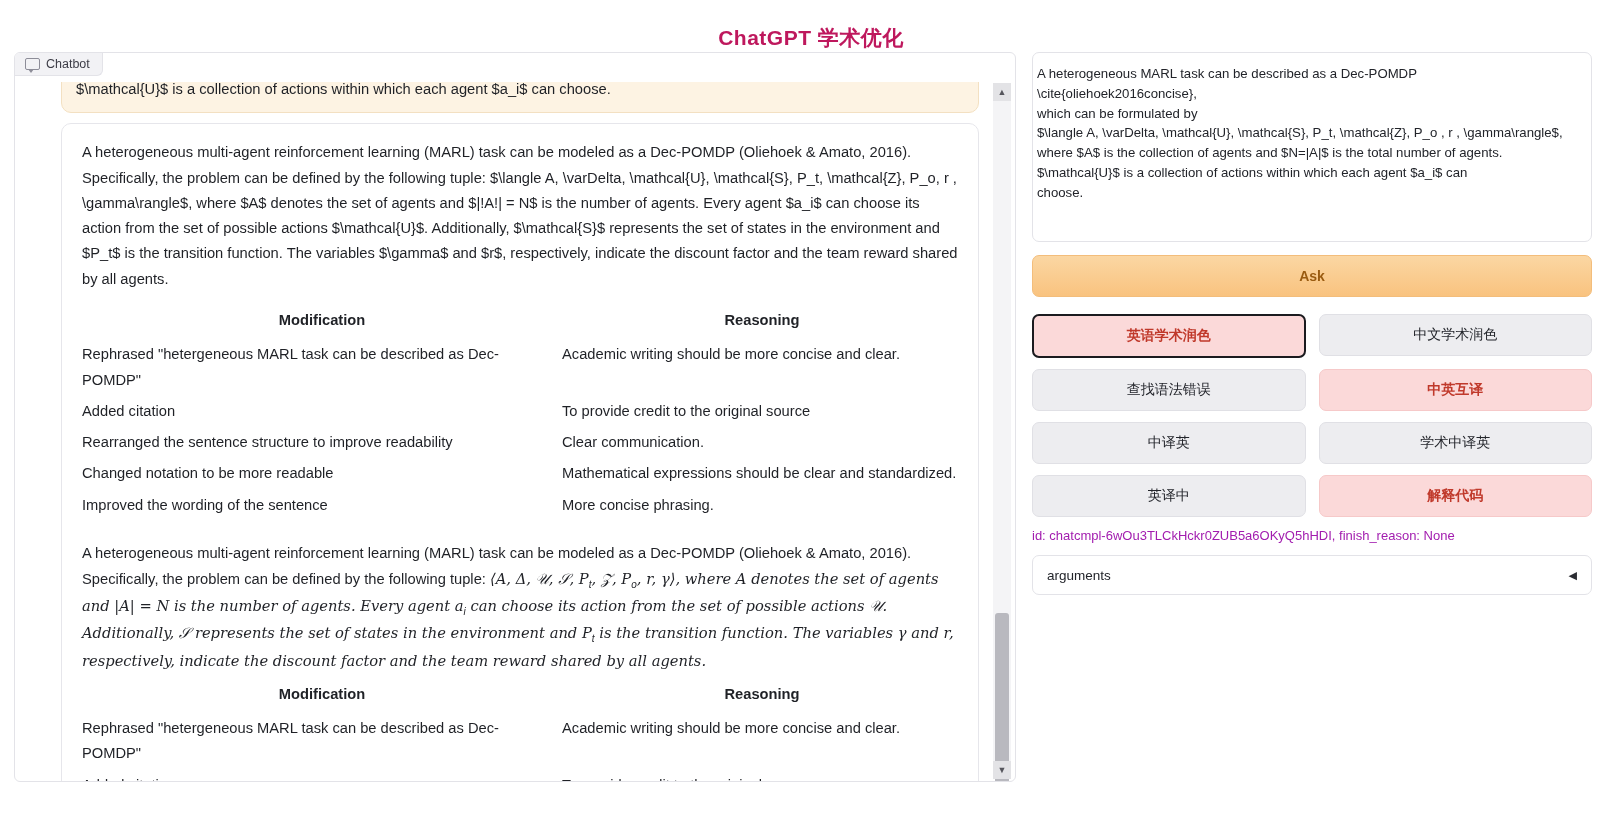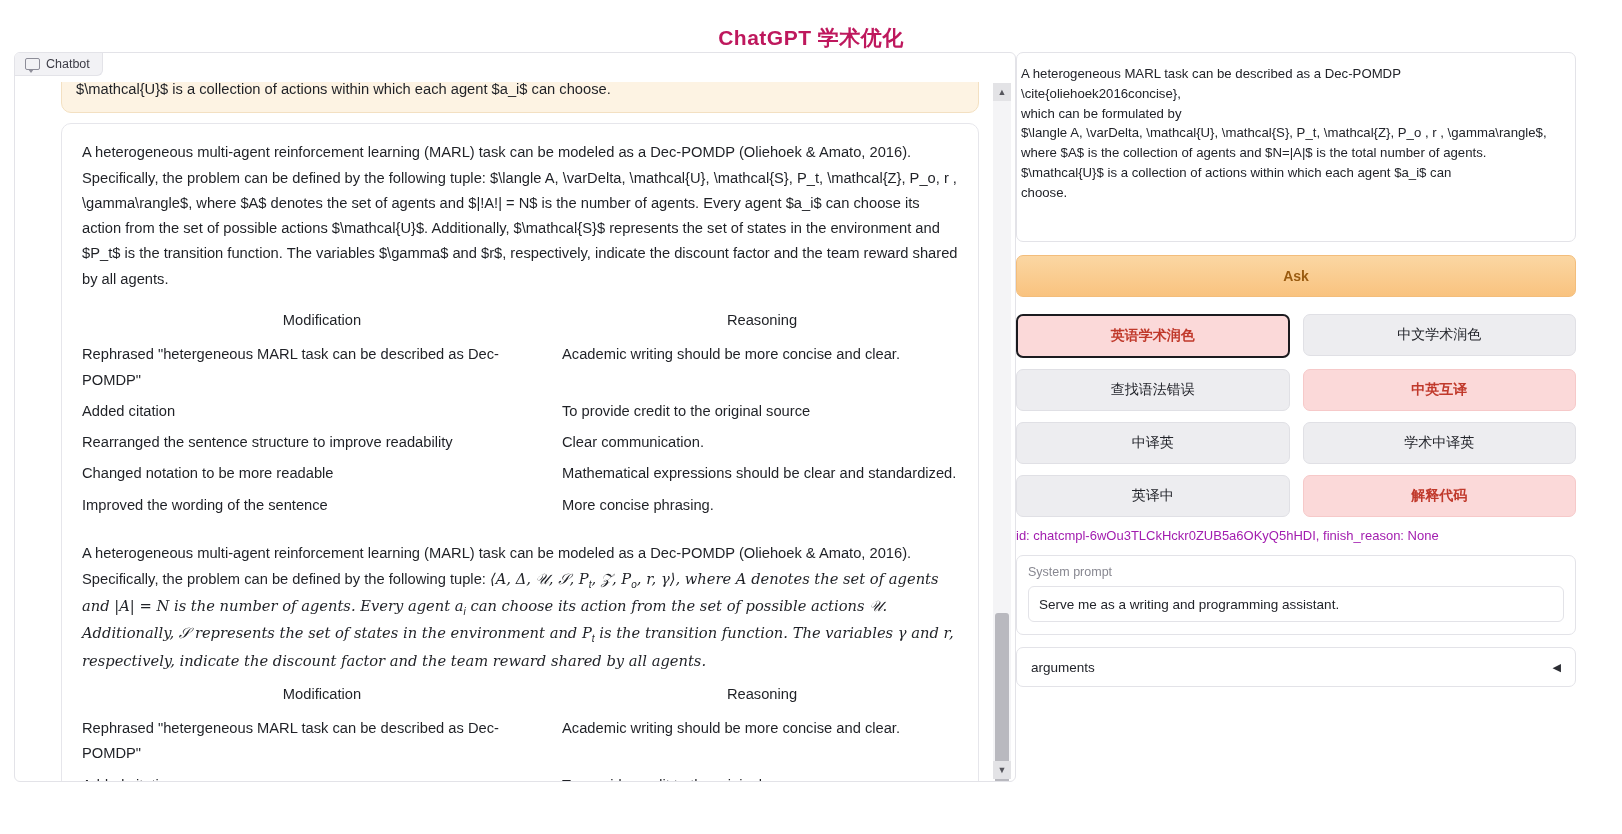--- a/index.html
+++ b/index.html
@@ -20,21 +20,21 @@
     font-weight: bold;
     color: #be185d;
     padding-top: 24px;
     letter-spacing: .5px;
   }
   .layout {
     display: flex;
     align-items: flex-start;
     padding: 0 14px;
     box-sizing: border-box;
-    gap: 0;
+    gap: 16px;
   }
   
   .chat-panel {
     width: 1002px;
     height: 730px;
     border: 1px solid #e3e3e8;
     border-radius: 6px;
     background: #ffffff;
     position: relative;
     box-sizing: border-box;
@@ -101,21 +101,21 @@
     background: #fff;
   }
   .para { margin: 0 0 14px 0; }
   .para.tight { margin-bottom: 6px; }
   .tbl {
     width: 100%;
     border-collapse: collapse;
     font-size: 14.7px;
   }
   .tbl th {
-    font-weight: normal;
+    font-weight: bold;
     text-align: center;
     padding: 2px 0 6px 0;
     color: #1f2126;
   }
   .tbl td {
     padding: 3px 0;
     vertical-align: top;
     color: #1f2126;
   }
   .tbl td.c1 { width: 470px; padding-right: 10px; }
@@ -346,23 +346,19 @@
       <div class="gbtn">查找语法错误</div>
       <div class="gbtn pink">中英互译</div>
       <div class="gbtn">中译英</div>
       <div class="gbtn">学术中译英</div>
       <div class="gbtn">英译中</div>
       <div class="gbtn pink">解释代码</div>
     </div>
 
     <div class="meta-line">id: chatcmpl-6wOu3TLCkHckr0ZUB5a6OKyQ5hHDI, finish_reason: None</div>
 
-    <div class="sys-card">
-      <div class="lbl">System prompt</div>
-      <div class="sys-input">Serve me as a writing and programming assistant.</div>
-    </div>
 
     <div class="args-row">
       <span>arguments</span>
       <span class="tri">◀</span>
     </div>
   </div>
 </div>
 
 </body></html>

